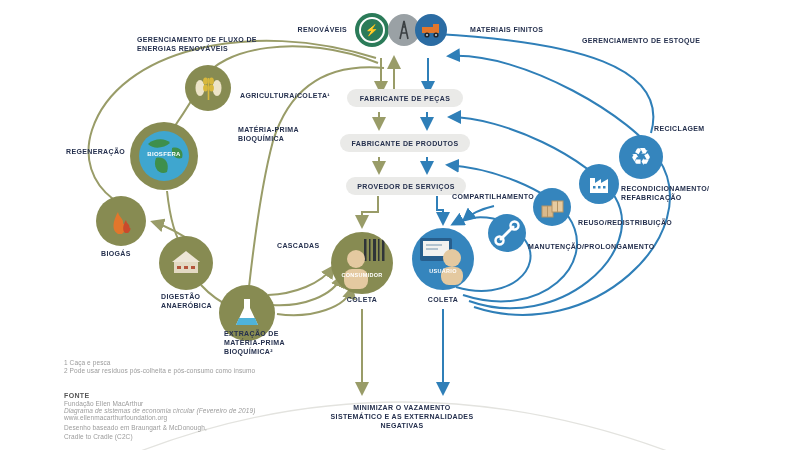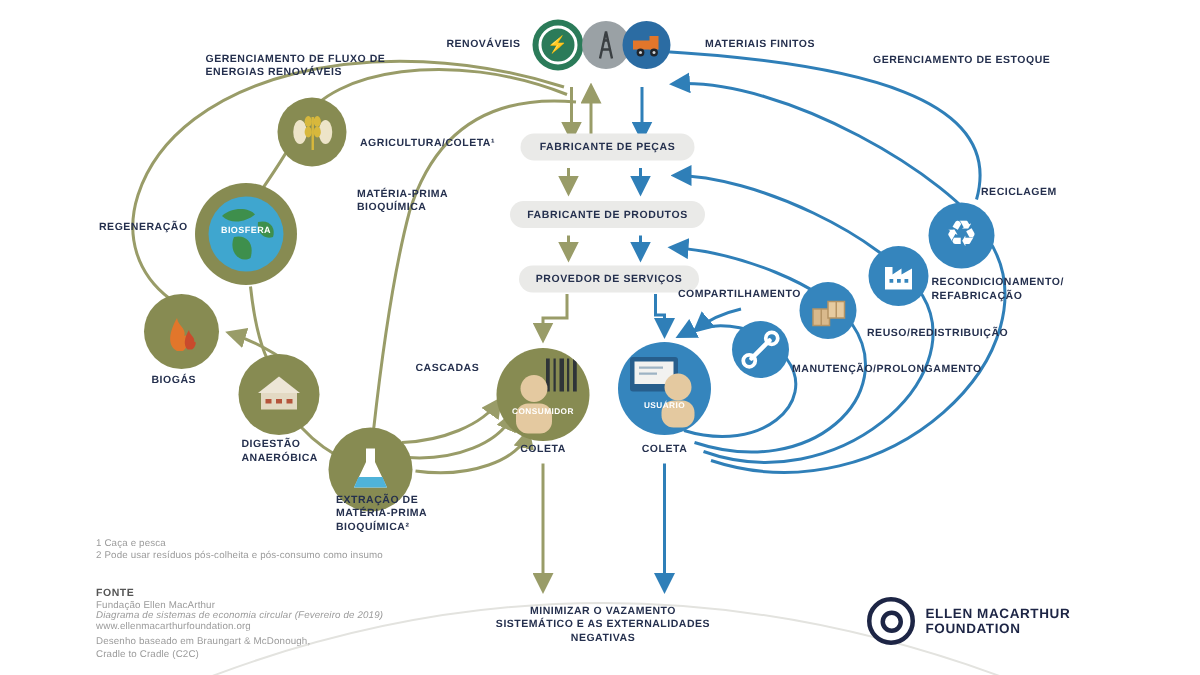--- a/index.html
+++ b/index.html
@@ -232,23 +232,14 @@
   <div class="lbl muted" style="left:64px;top:359px;">1 Caça e pesca</div>
   <div class="lbl muted" style="left:64px;top:367px;">2 Pode usar resíduos pós-colheita e pós-consumo como insumo</div>
 
   <div class="lbl" style="left:64px;top:392px;font-size:7px;color:#555;">FONTE</div>
   <div class="lbl muted" style="left:64px;top:400px;">Fundação Ellen MacArthur</div>
   <div class="lbl muted it" style="left:64px;top:407px;">Diagrama de sistemas de economia circular (Fevereiro de 2019)</div>
   <div class="lbl muted" style="left:64px;top:414px;">www.ellenmacarthurfoundation.org</div>
   <div class="lbl muted" style="left:64px;top:424px;">Desenho baseado em Braungart &amp; McDonough,</div>
   <div class="lbl muted" style="left:64px;top:433px;">Cradle to Cradle (C2C)</div>
 
-  <div id="logo">
-    <div class="ring-outer">
-      <div class="ring-inner"></div>
-    </div>
-    <div class="txt">
-      <div>ELLEN MACARTHUR</div>
-      <div>FOUNDATION</div>
-    </div>
-  </div>
 
 </div>
 
 </body></html>

